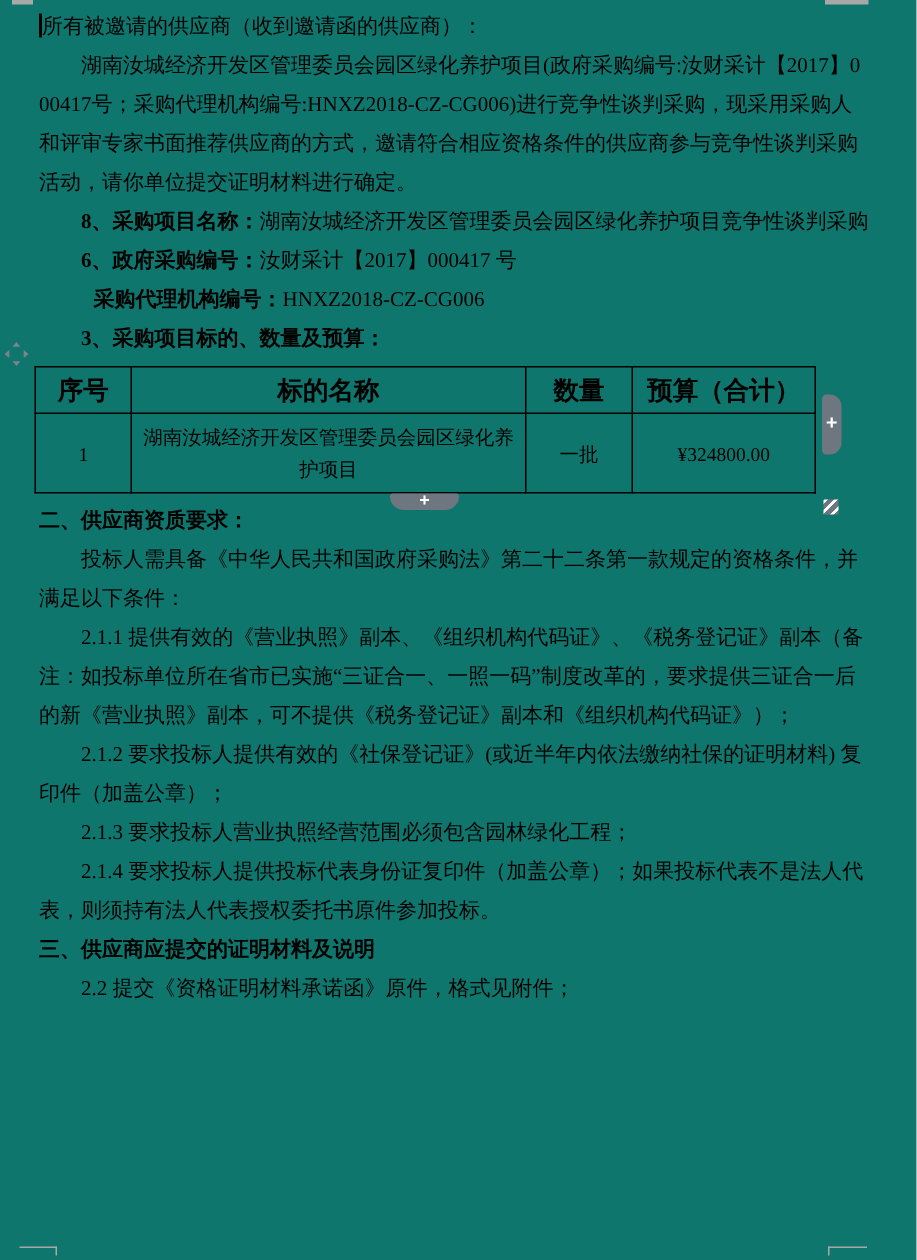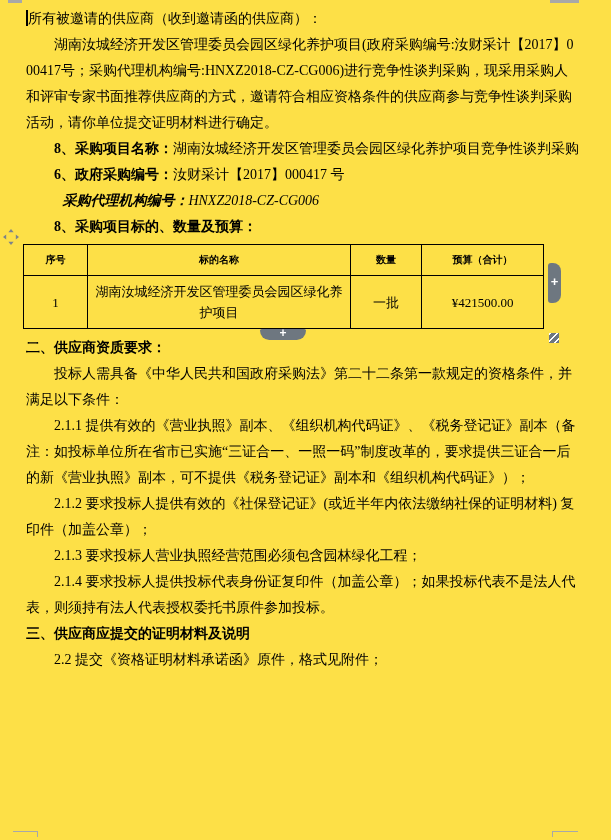--- a/index.html
+++ b/index.html
@@ -2,30 +2,30 @@
 <html><head>
 <meta charset="utf-8">
 <style>
   html,body{margin:0;padding:0;background:#ffffff;}
   body{width:611px;height:840px;}
   .page{
     position:relative;
     width:611px;height:840px;
     box-sizing:border-box;
     padding:6px 31px 0 26px;
-    background:#fde047;
+    background:#0f766e;
     font-family:"Liberation Serif", serif;
     font-size:14px;
     line-height:26px;
     color:#000;
     overflow:hidden;
   }
   p{margin:0;padding:0;word-break:break-all;}
   .ind{text-indent:2em;}
-  .ind3{text-indent:2.6em;font-style:italic;}
+  .ind3{text-indent:2.6em;}
   b,.bold{font-weight:bold;}
   .caret{
     display:inline-block;width:2px;height:16px;background:#000;
     vertical-align:-3px;margin-right:0px;
   }
   .emph{
     font-weight:bold;
     text-decoration:underline dotted;
     text-decoration-thickness:2px;
     text-underline-offset:3px;
@@ -43,21 +43,21 @@
     font-size:13px;
   }
   table.doc th,table.doc td{
     border:1.5px solid #000;
     text-align:center;
     vertical-align:middle;
     padding:1px 4px;
     word-break:break-all;
     line-height:21px;
   }
-  table.doc th{height:28px;font-size:10px;font-family:Liberation Mono, monospace;}
+  table.doc th{height:28px;font-size:17px;}
   table.doc td{height:50px;}
   
   .move-handle{
     position:absolute;left:-20px;top:-16px;width:16px;height:16px;
   }
   .addcol-handle{
     position:absolute;right:-18px;top:19px;width:13px;height:40px;
     background:#6e7780;border-radius:3px 8px 8px 3px;
     color:#fff;font-family:"Liberation Sans",sans-serif;
     font-size:13px;font-weight:bold;line-height:38px;text-align:center;
@@ -97,21 +97,21 @@
   <p><span class="caret"></span><span>所有被邀请的供应商（收到邀请函的供应商）：</span></p>
 
   <p class="ind">湖南汝城经济开发区管理委员会园区绿化养护项目(政府采购编号:汝财采计【2017】000417号；采购代理机构编号:HNXZ2018-CZ-CG006)进行竞争性谈判采购，现采用采购人和评审专家书面推荐供应商的方式，邀请符合相应资格条件的供应商参与竞争性谈判采购活动，请你单位提交证明材料进行确定。</p>
 
   <p class="ind"><b>8、采购项目名称：</b><span>湖南汝城经济开发区管理委员会园区绿化养护项目竞争性谈判采购</span></p>
 
   <p class="ind"><b>6、政府采购编号：</b><span>汝财采计【2017】000417 号</span></p>
 
   <p class="ind3"><b>采购代理机构编号：</b><span>HNXZ2018-CZ-CG006</span></p>
 
-  <p class="ind"><b>8、采购项目标的、数量及预算：</b></p>
+  <p class="ind"><b>3、采购项目标的、数量及预算：</b></p>
 
   <div class="table-wrap">
 
     <div class="move-handle">
       <svg width="16" height="16" viewBox="0 0 16 16">
         <g fill="#7d838a">
           <path d="M8 0 L10.6 3.2 H5.4 Z"></path>
           <path d="M8 16 L5.4 12.8 H10.6 Z"></path>
           <path d="M0 8 L3.2 5.4 V10.6 Z"></path>
           <path d="M16 8 L12.8 5.4 V10.6 Z"></path>
@@ -130,21 +130,21 @@
           <tr>
         <th>序号</th>
         <th>标的名称</th>
         <th>数量</th>
         <th>预算（合计）</th>
       </tr>
       <tr>
         <td>1</td>
         <td>湖南汝城经济开发区管理委员会园区绿化养护项目</td>
         <td>一批</td>
-        <td>¥421500.00</td>
+        <td>¥324800.00</td>
       </tr>
     </tbody>
       </table>
 
     <div class="addcol-handle"><span>+</span></div>
     <div class="addrow-handle"><span>+</span></div>
     <div class="resize-handle"></div>
   </div>
 
   <p><b>二、供应商资质要求：</b></p>

